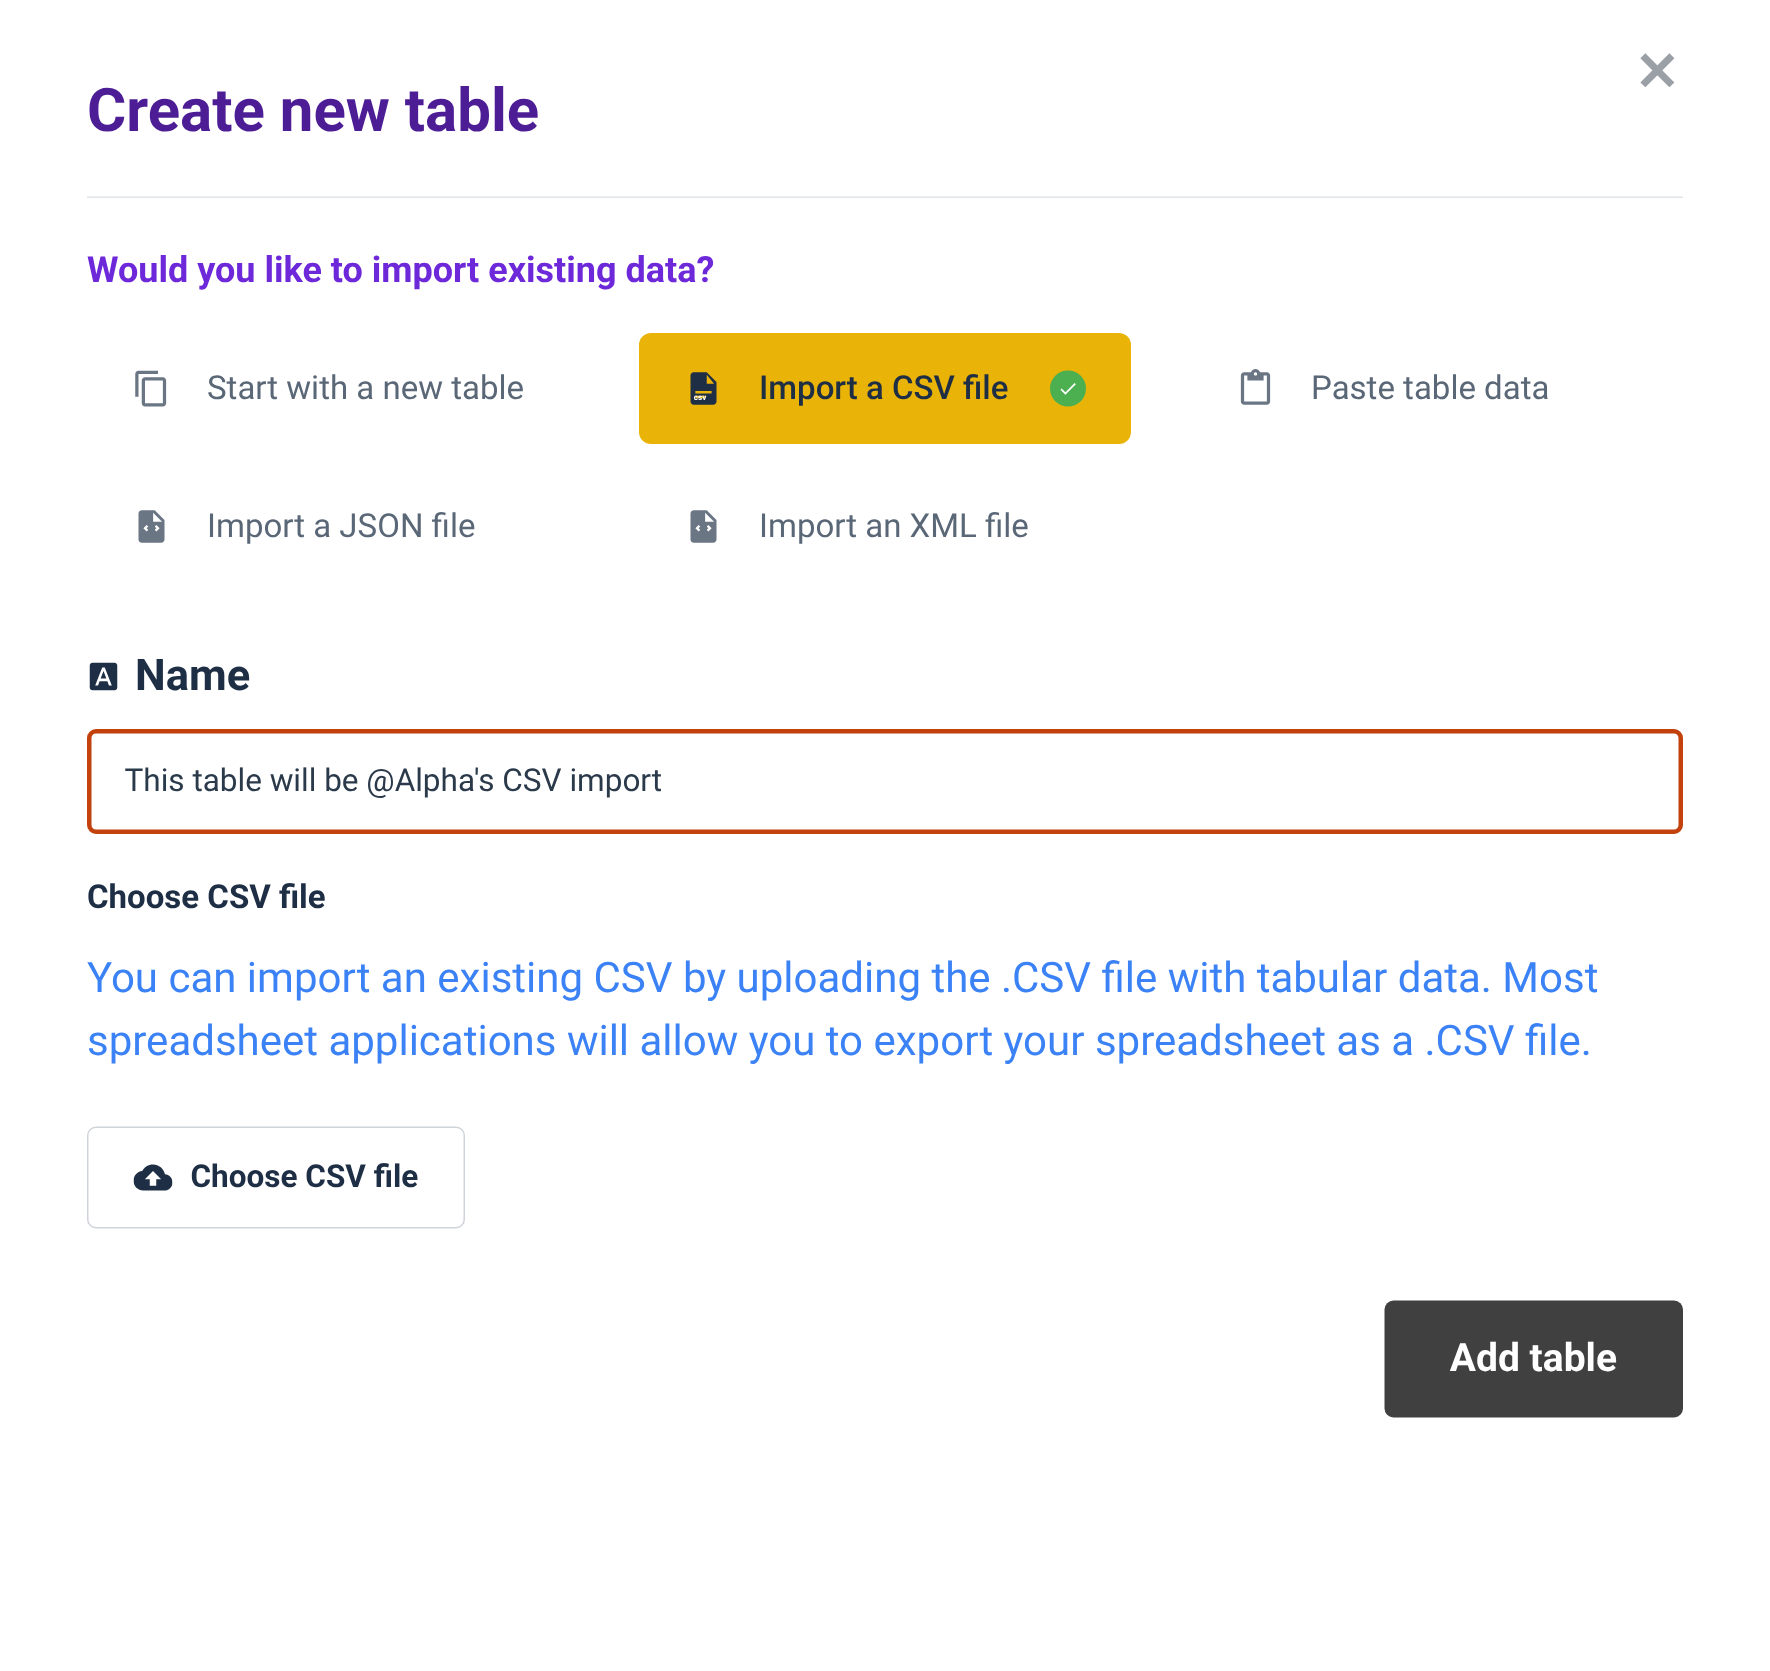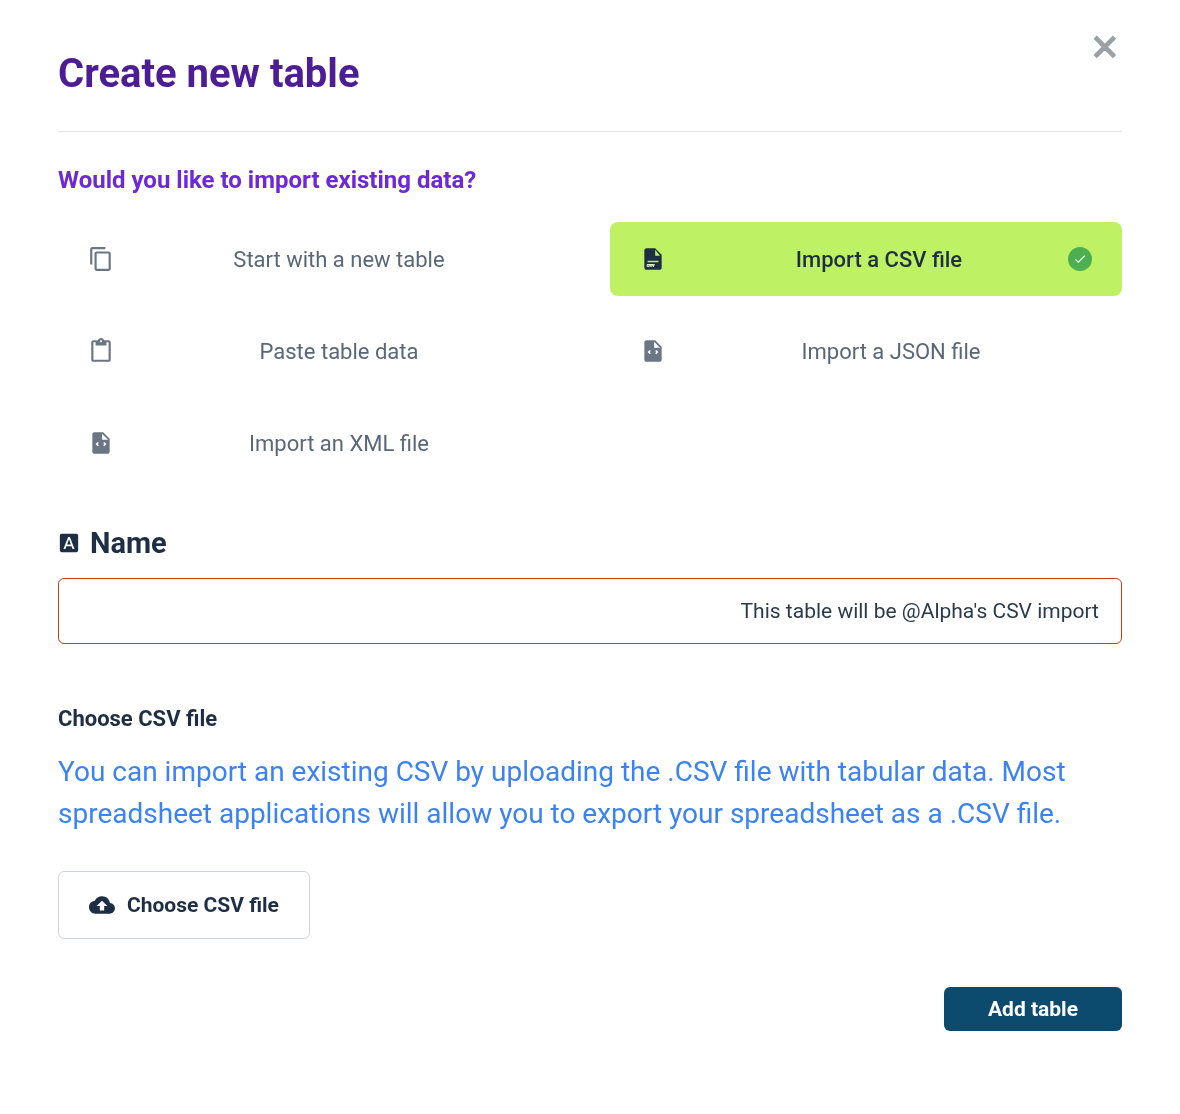--- a/index.html
+++ b/index.html
@@ -37,37 +37,36 @@
       margin-bottom: 34px;
     }
     .prompt {
       font-size: 24px;
       font-weight: 700;
       color: #6d28d9;
       margin-bottom: 28px;
     }
     .options-grid {
       display: grid;
-      grid-template-columns: 1fr 1fr;
+      grid-template-columns: 1fr 1fr 1fr;
       gap: 18px 40px;
       margin-bottom: 46px;
-      text-align: center;
     }
     .option {
       display: flex;
       align-items: center;
       padding: 24px 30px;
       border-radius: 8px;
       cursor: pointer;
       font-size: 22px;
       color: #5a6777;
       position: relative;
     }
     .option.selected {
-      background: #bef264;
+      background: #eab308;
       color: #1e2e45;
       font-weight: 500;
     }
     .option-icon {
       width: 26px;
       height: 26px;
       margin-right: 24px;
       display: flex;
       align-items: center;
       justify-content: center;
@@ -103,25 +102,24 @@
       display: flex;
       align-items: center;
       justify-content: center;
     }
     .field-label-icon svg { width: 100%; height: 100%; fill: #1e2e45; }
     .text-input {
       width: 100%;
       padding: 20px 22px;
       font-size: 21px;
       color: #2b3a4a;
-      border: 1px solid #c2410c;
+      border: 3px solid #c2410c;
       border-radius: 6px;
-      margin-bottom: 62px;
+      margin-bottom: 30px;
       font-family: inherit;
-      text-align: right;
     }
     .section-label {
       font-size: 22px;
       font-weight: 700;
       color: #1e2e45;
       margin-bottom: 20px;
     }
     .section-help {
       font-size: 28px;
       color: #3b82f6;
@@ -149,24 +147,24 @@
       align-items: center;
       justify-content: center;
     }
     .choose-btn-icon svg { width: 100%; height: 100%; fill: #1e2e45; }
     .footer {
       display: flex;
       justify-content: flex-end;
       margin-top: 48px;
     }
     .add-btn {
-      padding: 10px 44px;
-      background: #0c4a6e;
+      padding: 24px 44px;
+      background: #404040;
       color: #fff;
-      font-size: 21px;
+      font-size: 26px;
       font-weight: 700;
       border: none;
       border-radius: 6px;
       cursor: pointer;
       font-family: inherit;
     }
   </style>
 </head>
 <body>
 

